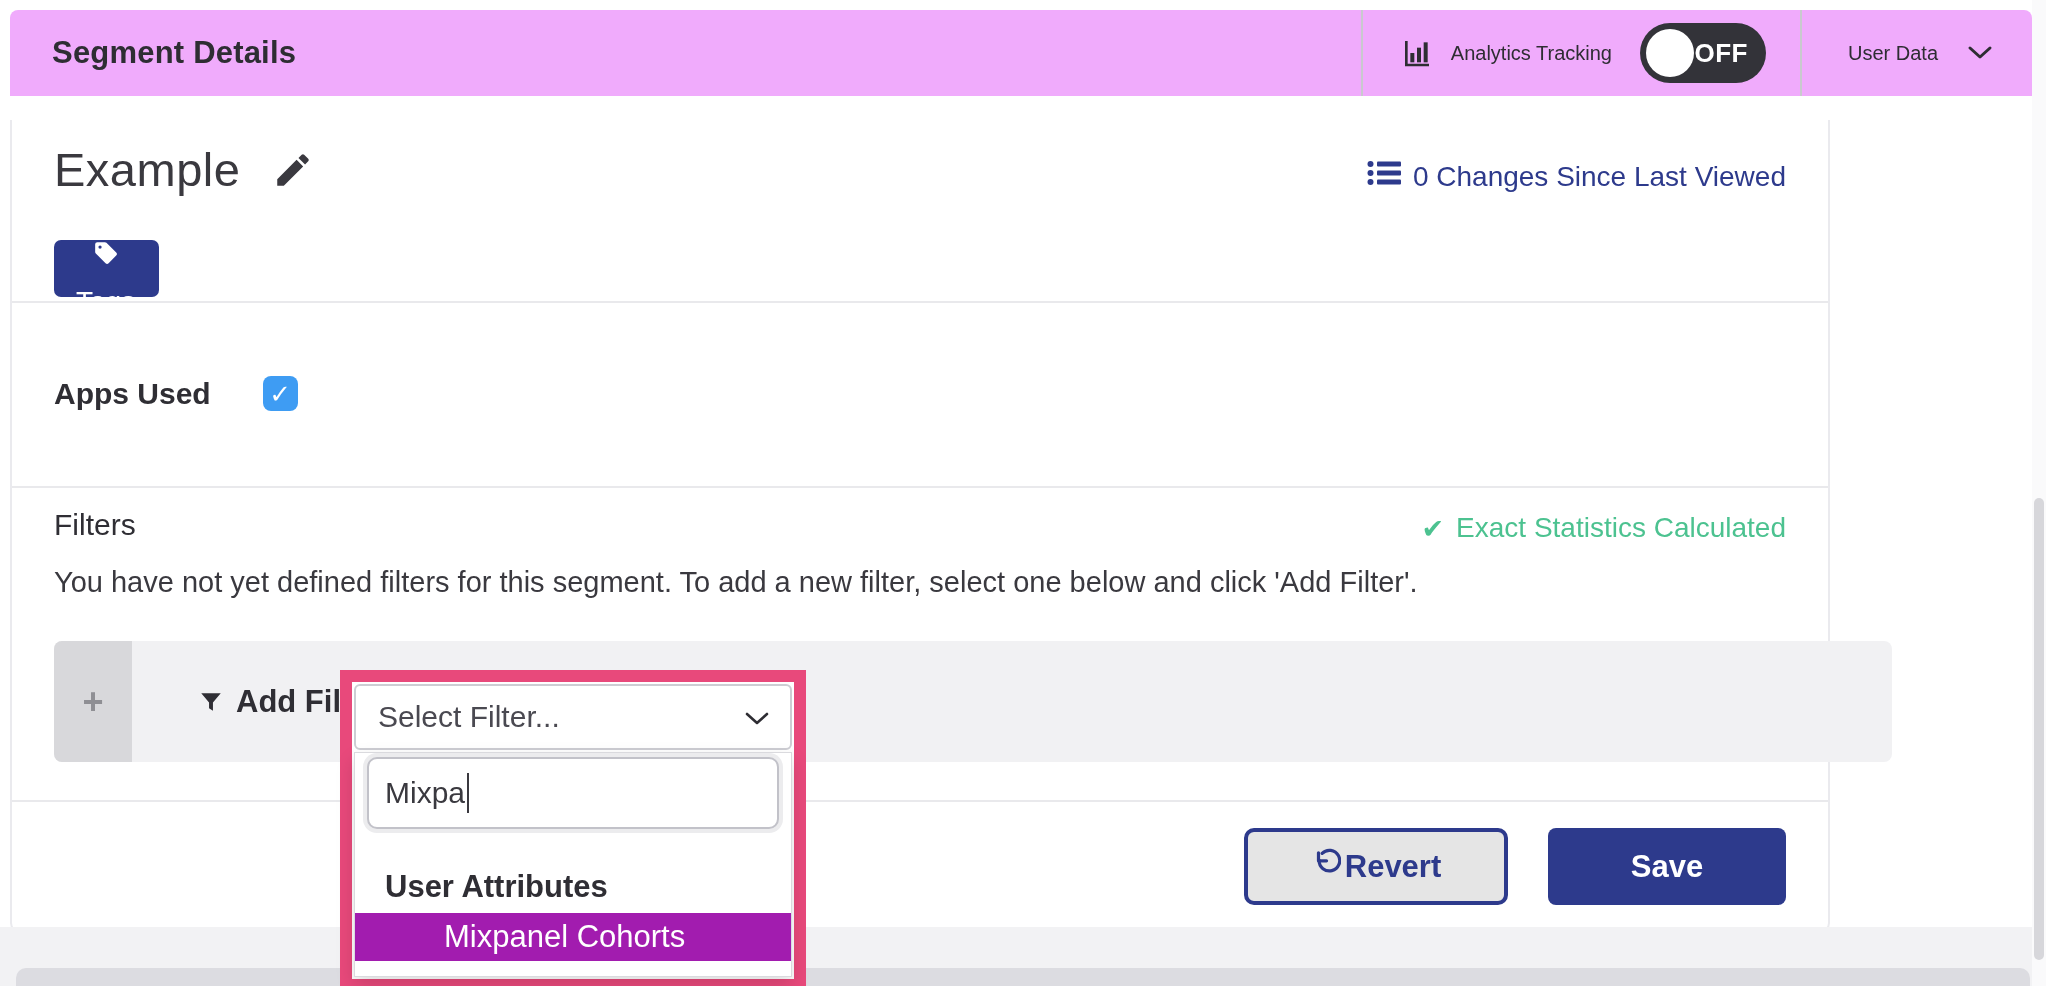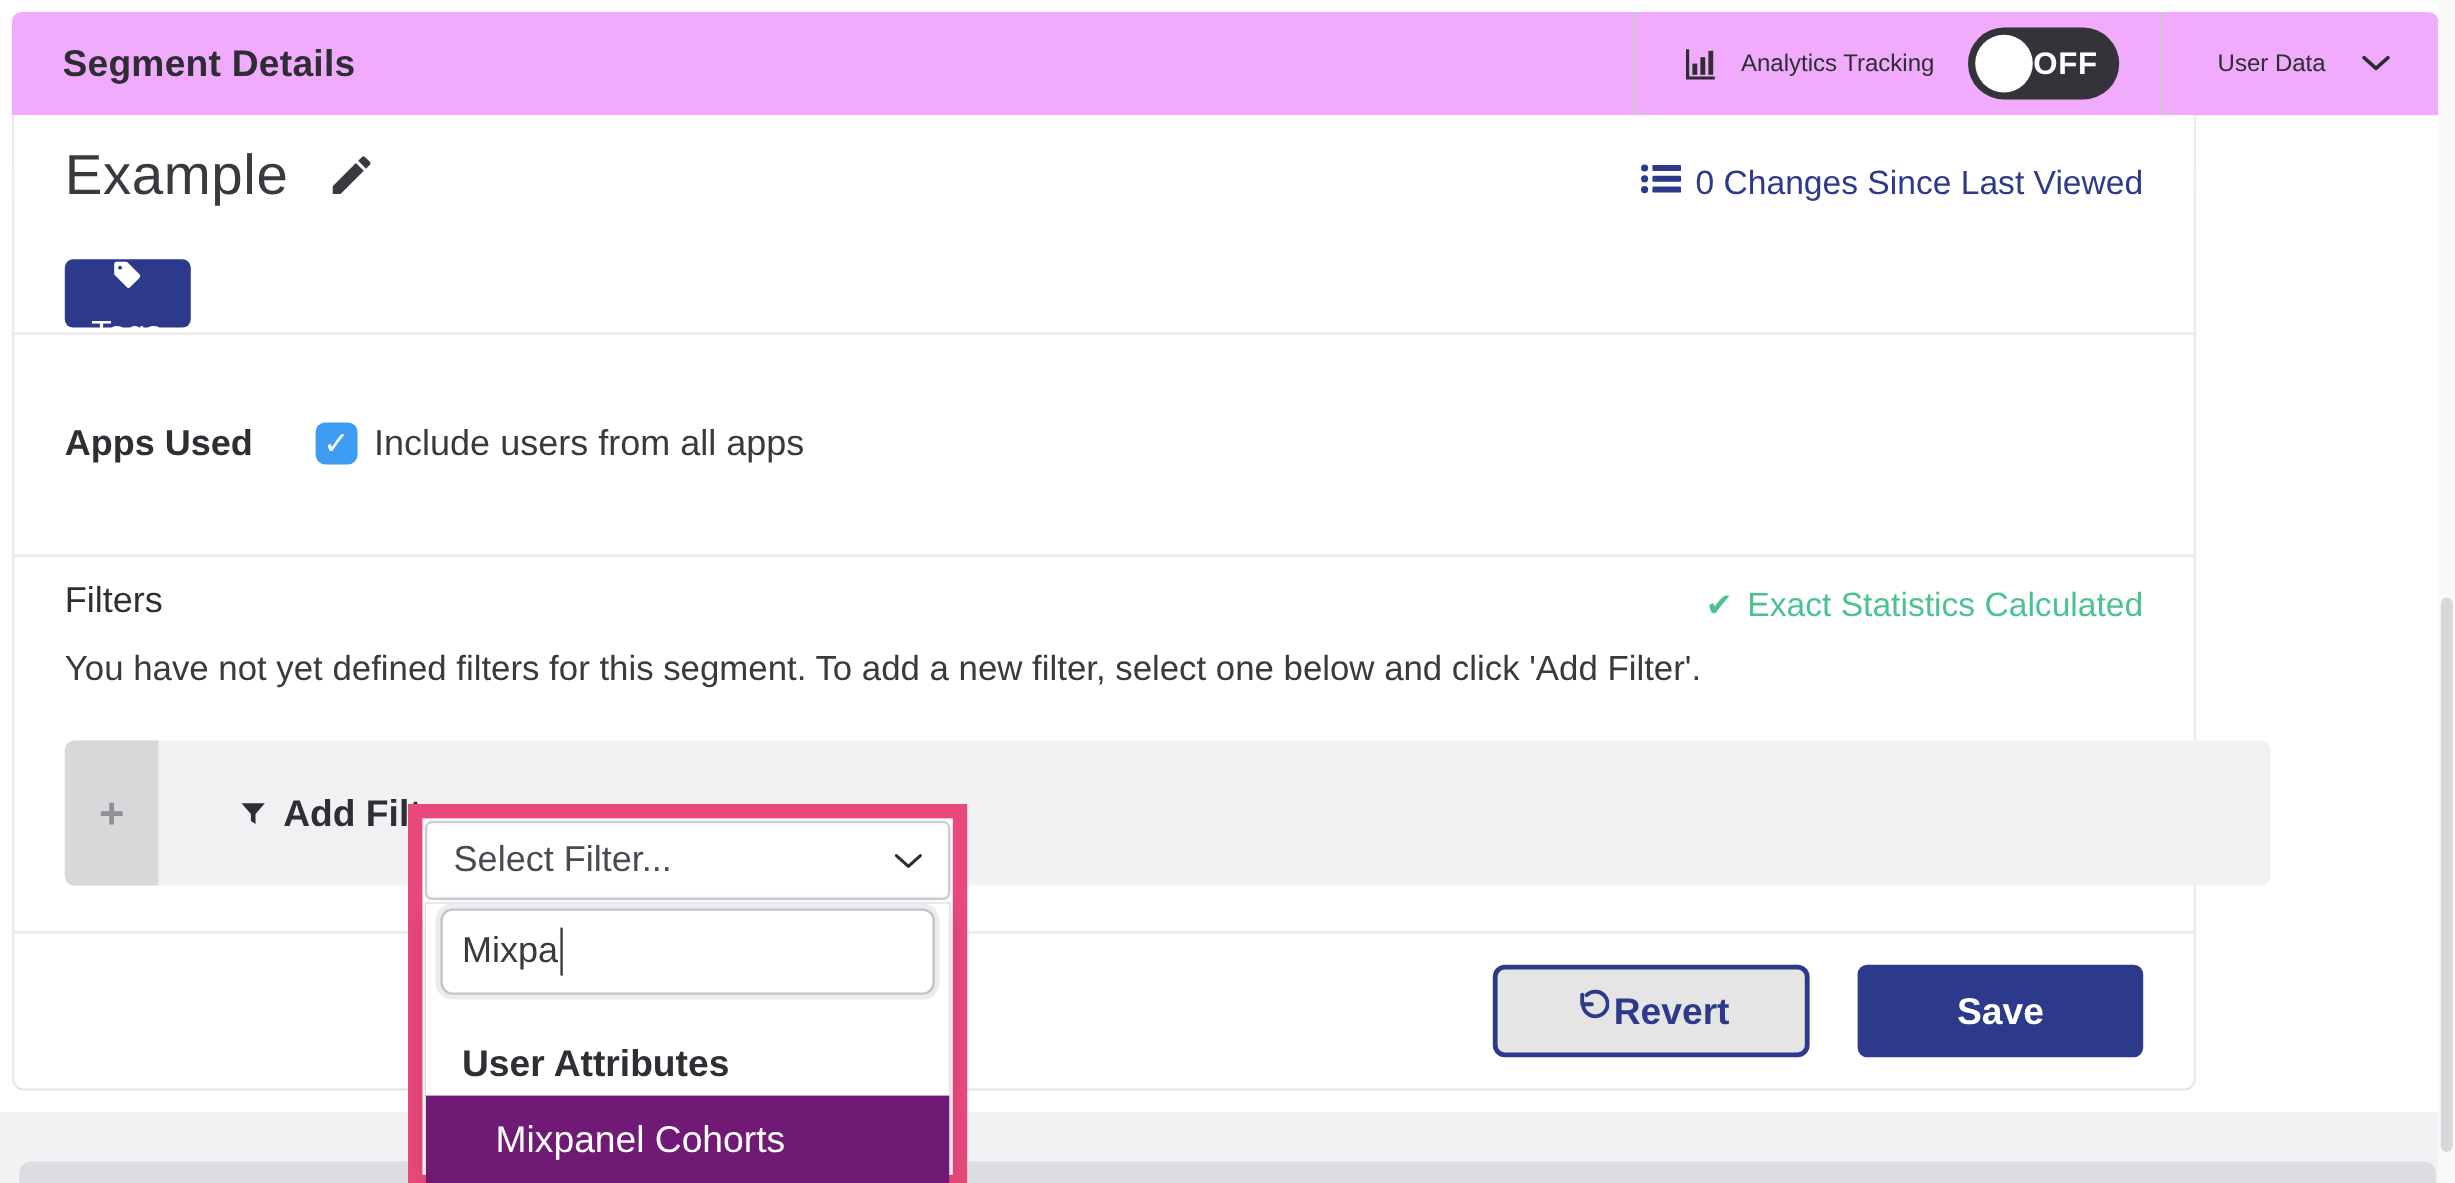--- a/index.html
+++ b/index.html
@@ -45,21 +45,21 @@
   .toggle-knob {
     position: absolute; left: 6px; top: 6px;
     width: 48px; height: 48px; border-radius: 50%;
     background: #ffffff;
   }
   .toggle-state { color:#fff; font-size: 26px; font-weight: 700; letter-spacing:.5px; }
   .chev svg { display:block; }
 
   
   .card {
-    position: absolute; left: 10px; top: 96px;
+    position: absolute; left: 10px; top: 120px;
     width: 1820px; height: 813px;
     background: #ffffff;
     border-left: 2px solid #eaeaee;
     border-right: 2px solid #eaeaee;
     border-bottom: 2px solid #e2e2e6;
     border-radius: 0 0 10px 10px;
   }
   .divider { position: absolute; left: 0; right: 0; height: 2px; background: #e9e9ec; }
 
   
@@ -194,24 +194,24 @@
     display: flex; align-items: center;
     padding: 0 16px;
     font-size: 30px; color: #3a393f; background: #fff;
   }
   .text-cursor { display: inline-block; width: 2px; height: 40px; background: #3a393f; margin-left: 2px; }
   .dropdown-group-header {
     position: absolute; left: 30px; top: 116px;
     font-size: 31px; font-weight: 700; color: #2f2e34;
   }
   .dropdown-option {
-    position: absolute; left: 0; right: 0; top: 160px; height: 73px;
-    background: #701a75; color: #ffffff;
-    display: flex; align-items: center;
-    padding-left: 58px;
+    position: absolute; left: 0; right: 0; top: 160px; height: 48px;
+    background: #a21caf; color: #ffffff;
+    display: flex; align-items: center;
+    padding-left: 89px;
     font-size: 31px; cursor: pointer;
   }
 </style>
 </head>
 <body>
 
 <div class="screen">
 
   <div class="topbar">
     <div class="topbar-title">Segment Details</div>
@@ -278,21 +278,20 @@
       <span class="caret-down"></span>
     </button>
 
     <div class="divider" style="top:181px"></div>
 
     <div class="apps-row">
       <span class="apps-label">Apps Used</span>
       <span class="checkbox">
         <span>✓</span>
       </span>
-      <span class="apps-checkbox-label">Include users from all apps</span>
     </div>
 
     <div class="divider" style="top:366px"></div>
 
     <div class="filters-heading">Filters</div>
     <div class="filters-status">
       <span class="tick">✔</span>
       <span>Exact Statistics Calculated</span>
     </div>
     <div class="filters-desc">You have not yet defined filters for this segment. To add a new filter, select one below and click 'Add Filter'.</div>

